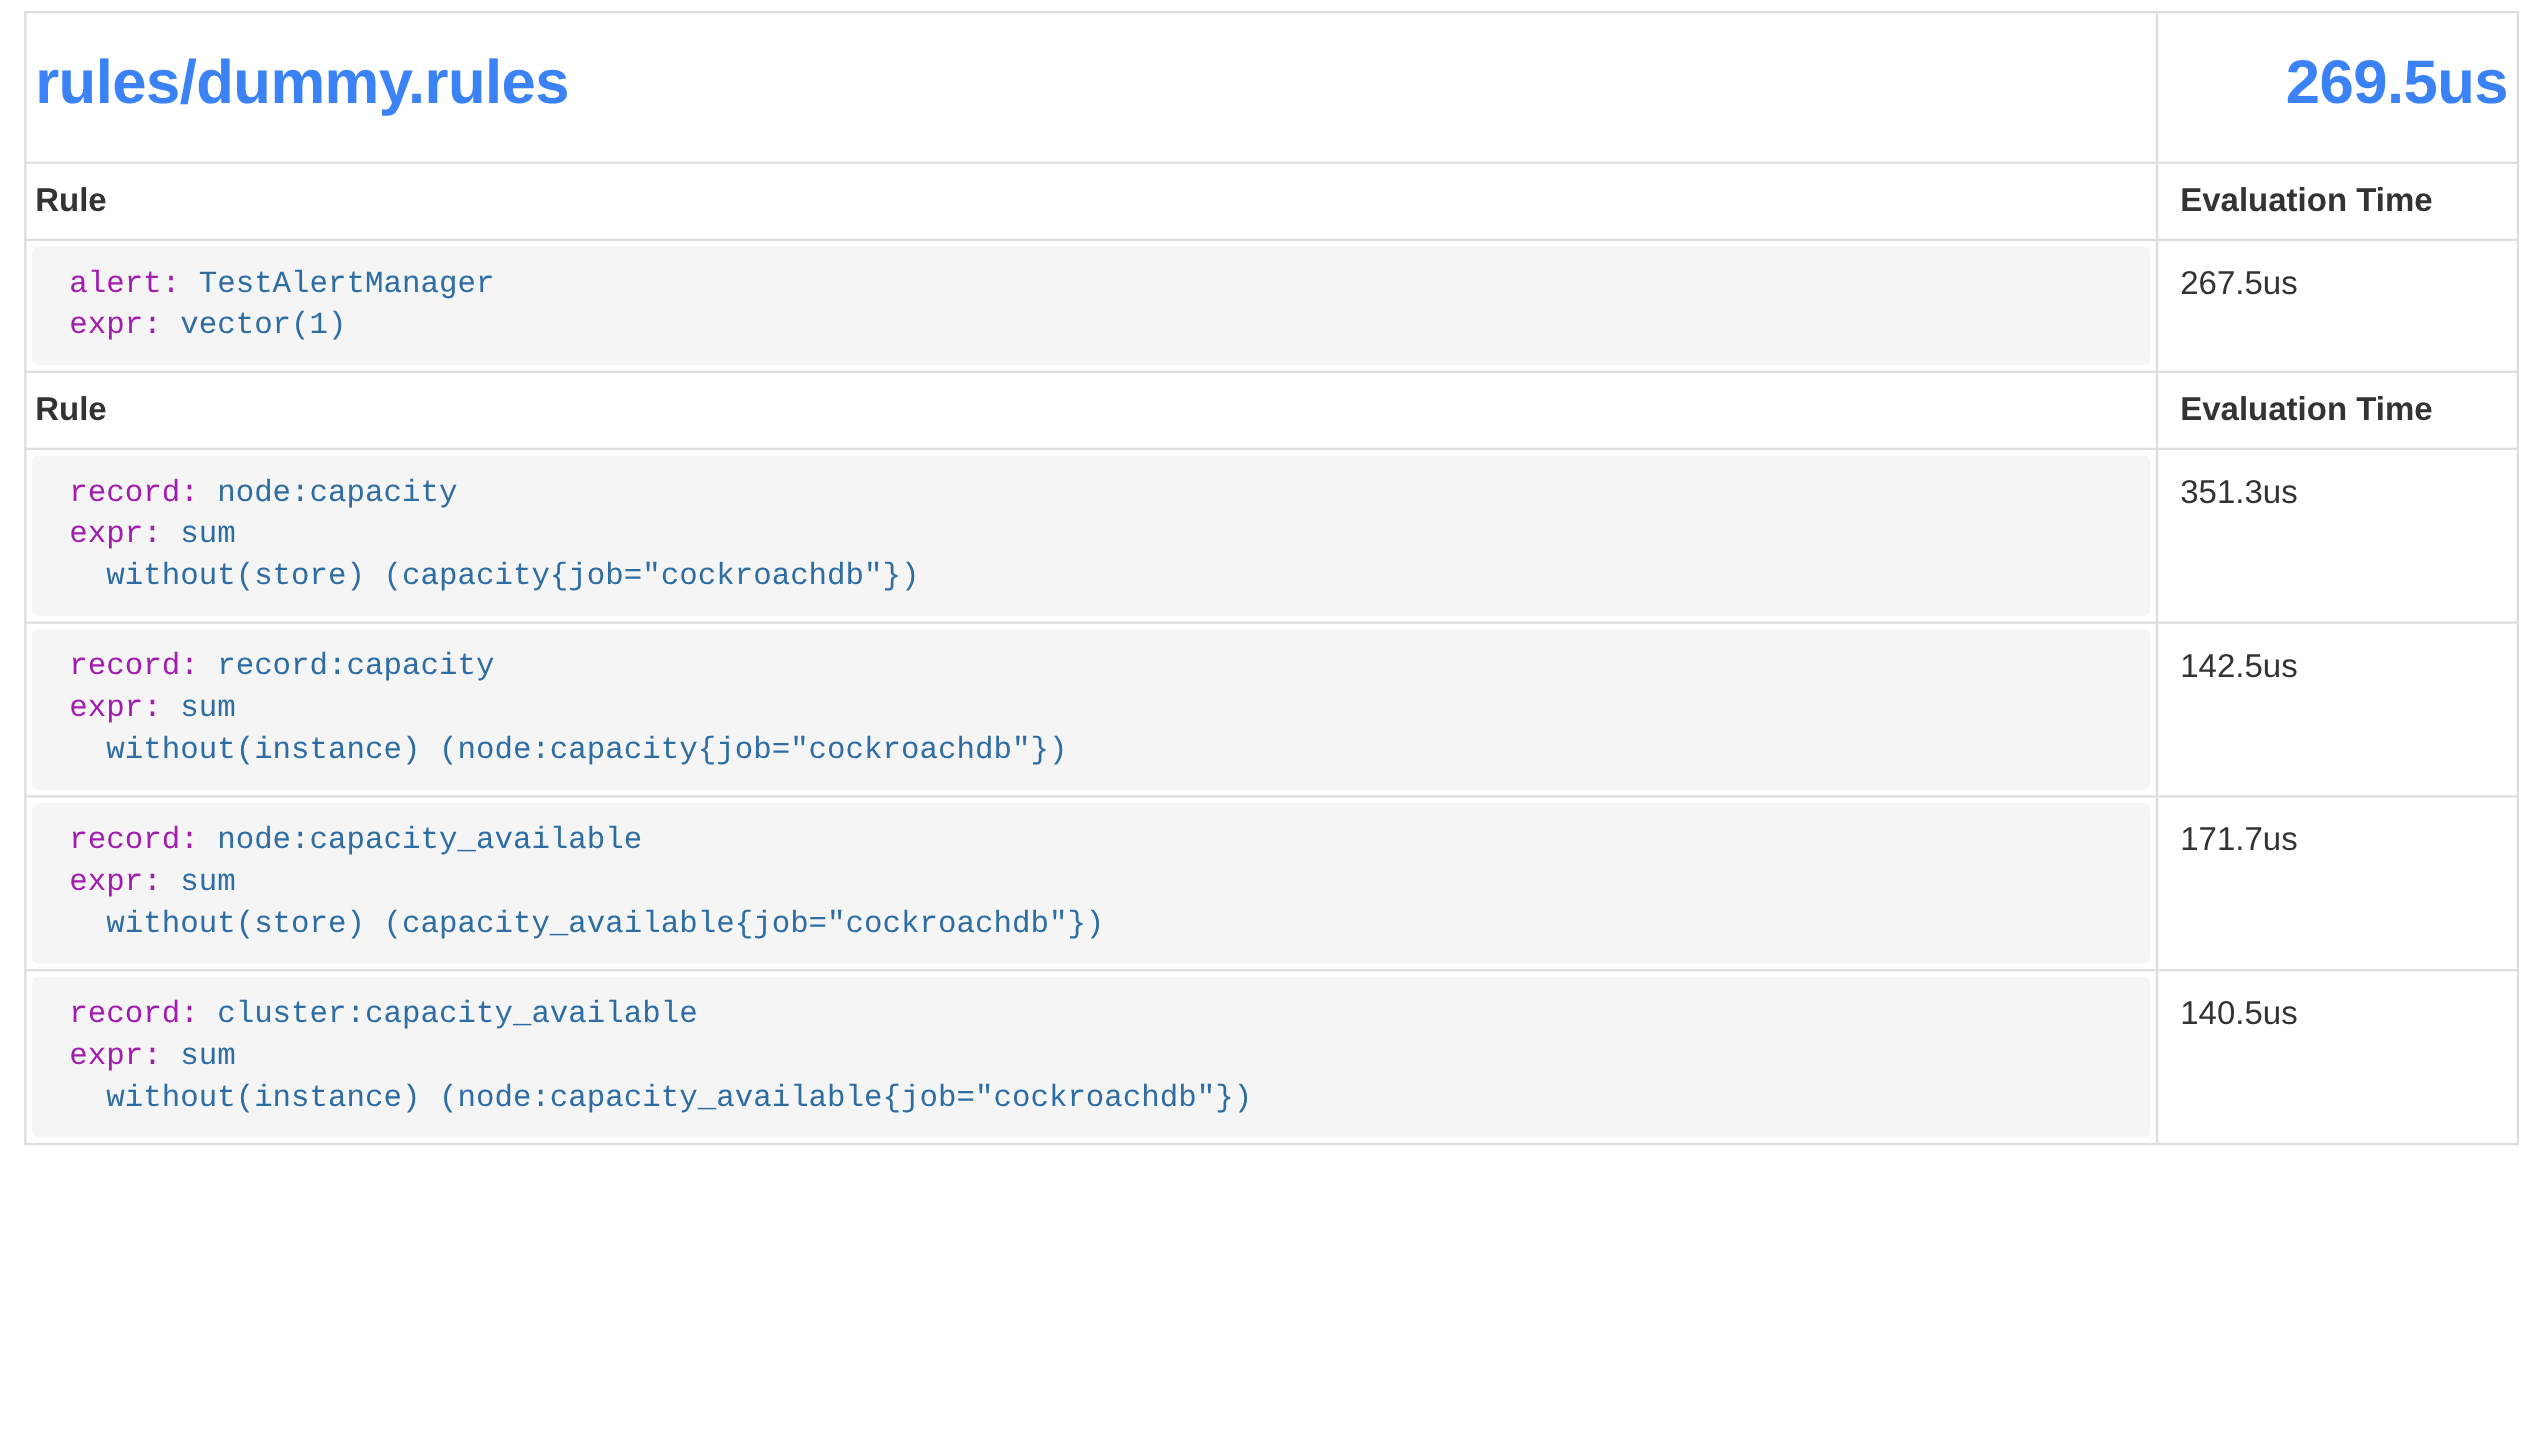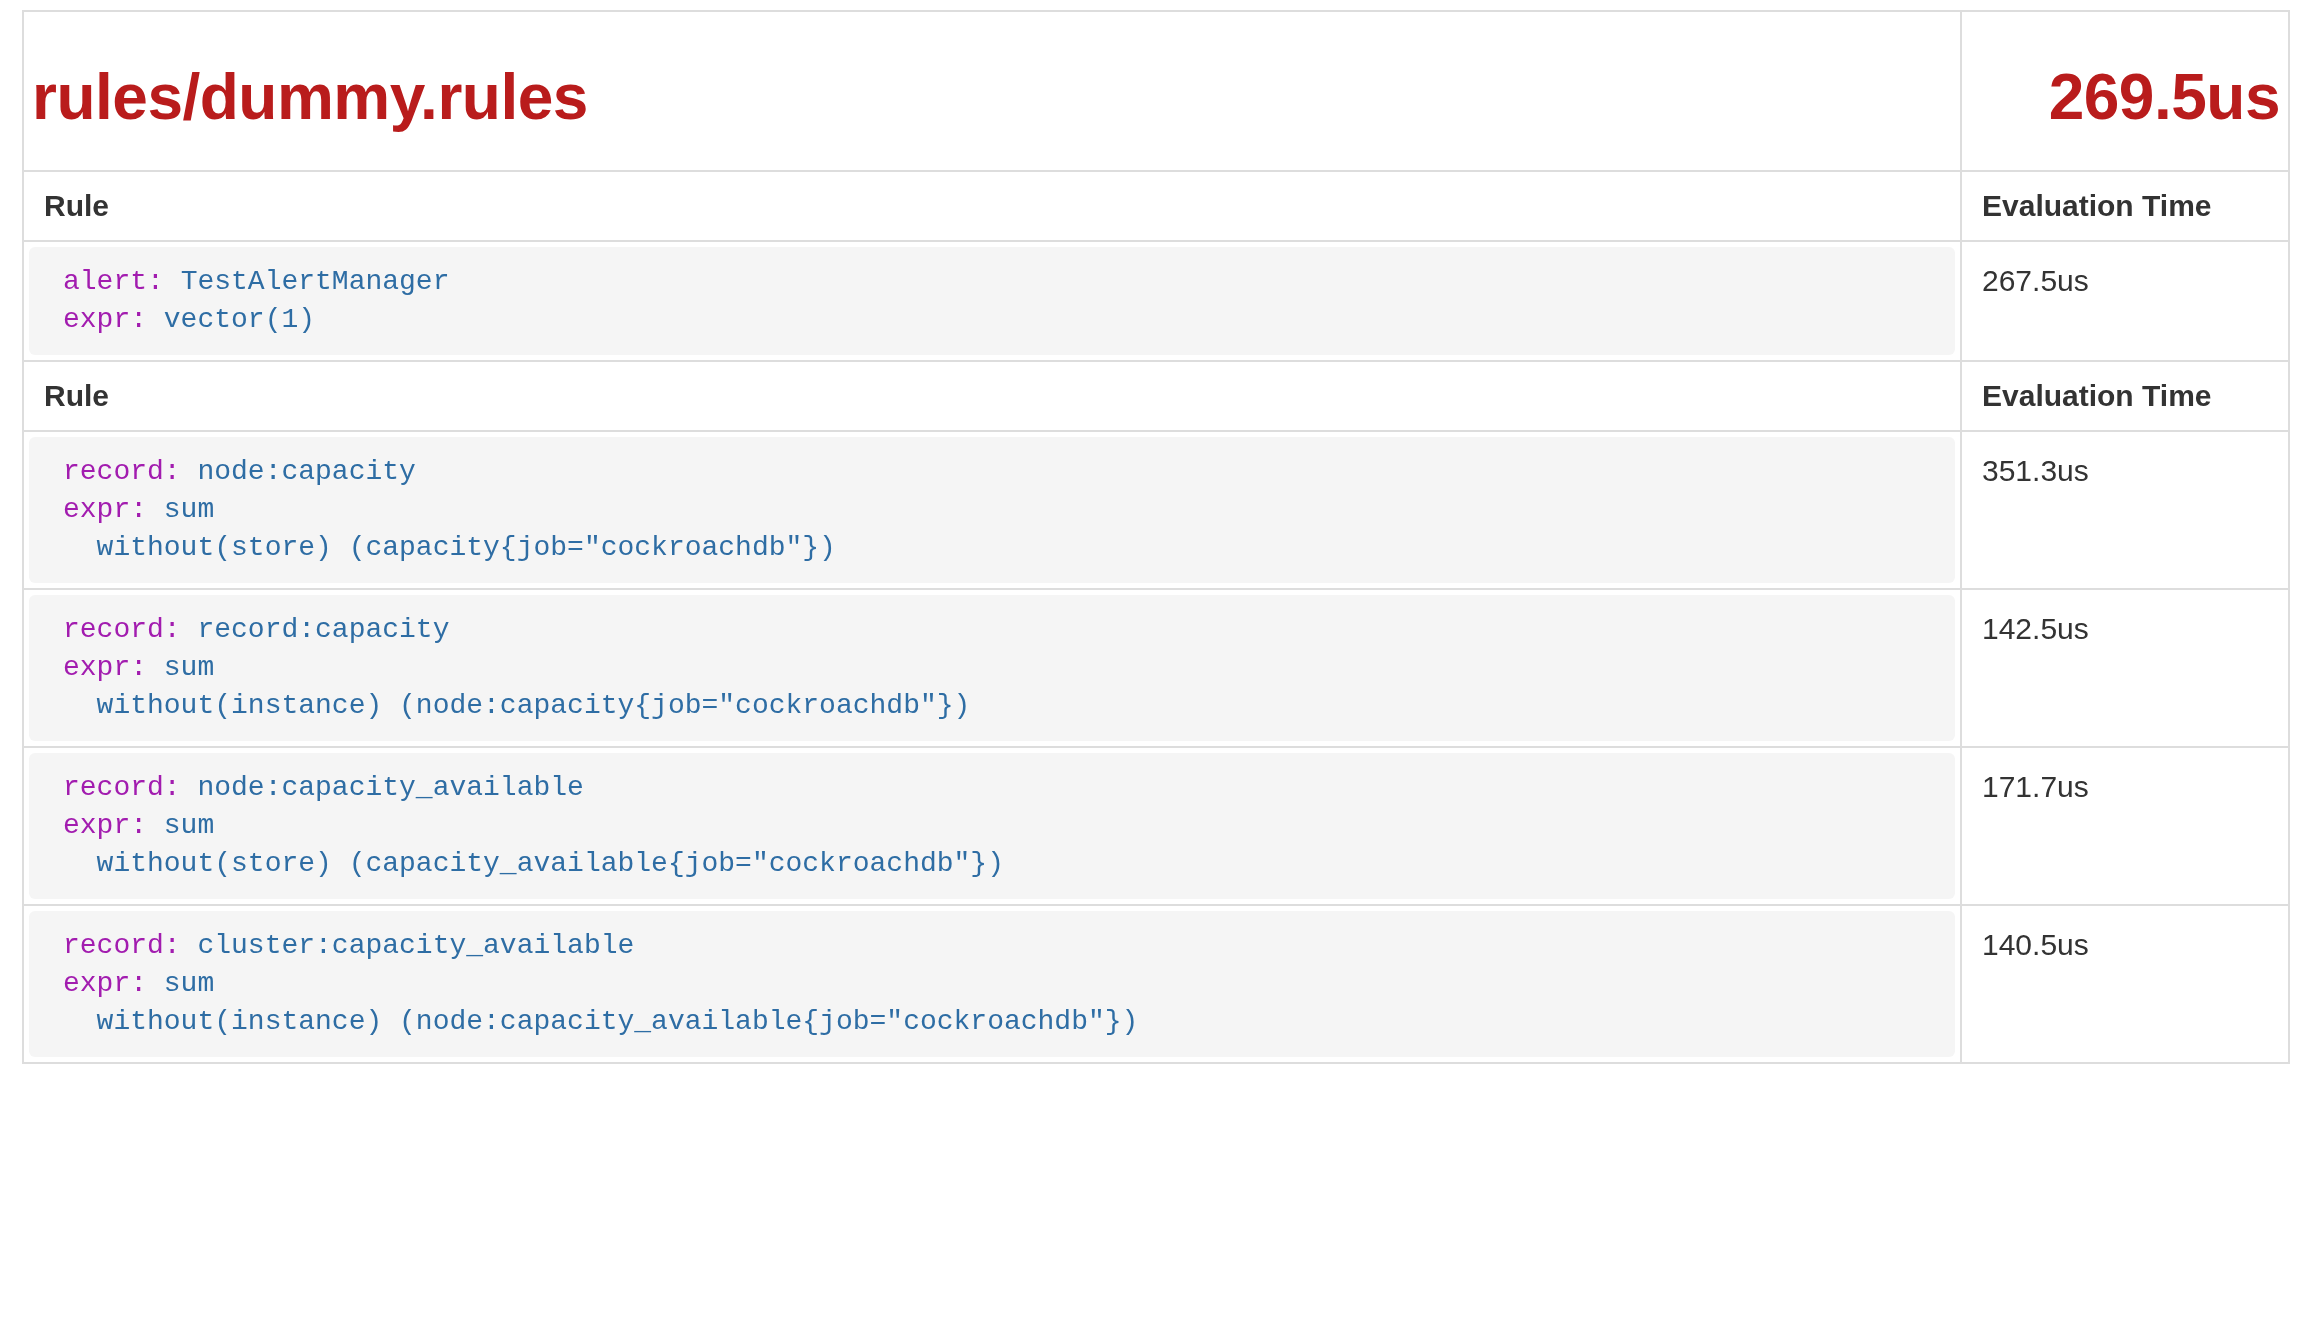--- a/index.html
+++ b/index.html
@@ -31,36 +31,36 @@
   table.rules-table, .rules-table th, .rules-table td {
     border: 2px solid #ddd;
   }
   col.col-rule { width: auto; }
   col.col-time { width: 328px; }
 
   
   .group-title-cell { padding: 0 8px; vertical-align: middle; }
   .group-time-cell  { padding: 0 8px 0 20px; vertical-align: middle; text-align: right; }
   .group-heading {
-    font-size: 64px;
+    font-size: 56px;
     line-height: 73px;
     font-weight: bold;
-    color: #b91c1c;
-    margin: 49px 0 36px 0;
+    color: #3b82f6;
+    margin: 26px 0 36px 0;
     letter-spacing: -0.5px;
     white-space: nowrap;
   }
 
   
   .col-header-th {
     font-size: 30px;
     font-weight: bold;
     text-align: left;
     vertical-align: middle;
-    padding: 17px 8px 17px 20px;
+    padding: 17px 8px 17px 8px;
     color: #333;
   }
   .col-header-th.time { padding-left: 20px; }
 
   
   .rule-cell {
     padding: 5px;
     vertical-align: top;
   }
   .rule-pre {

